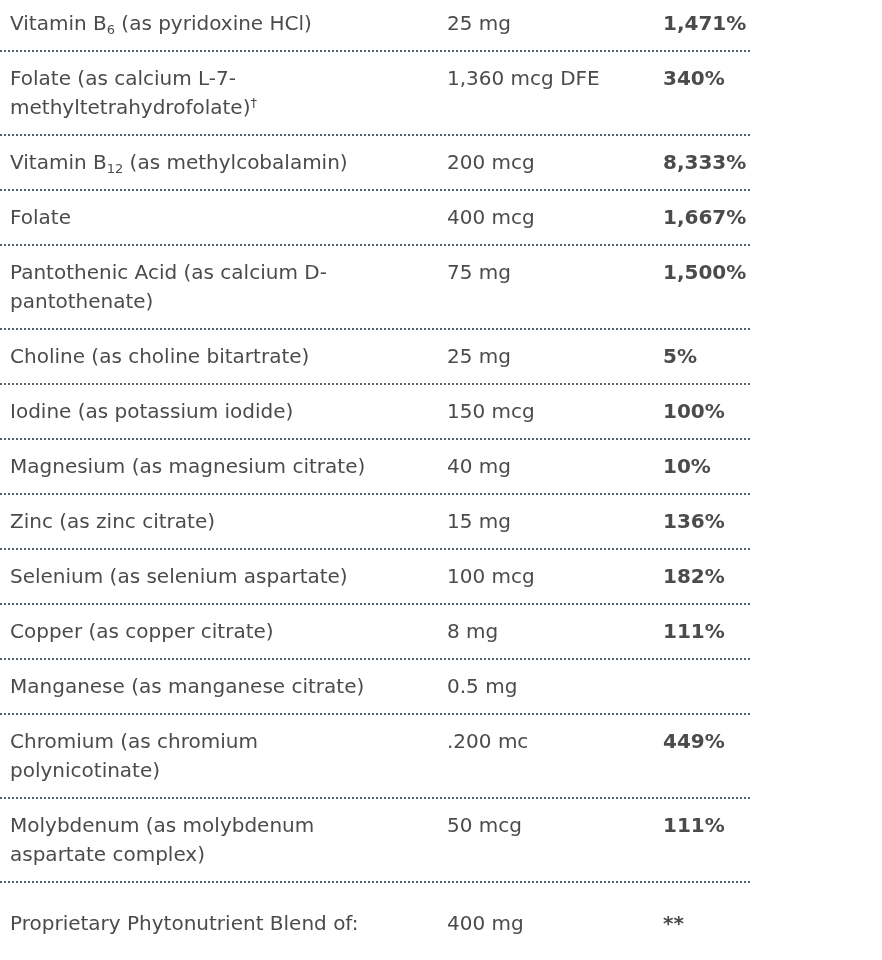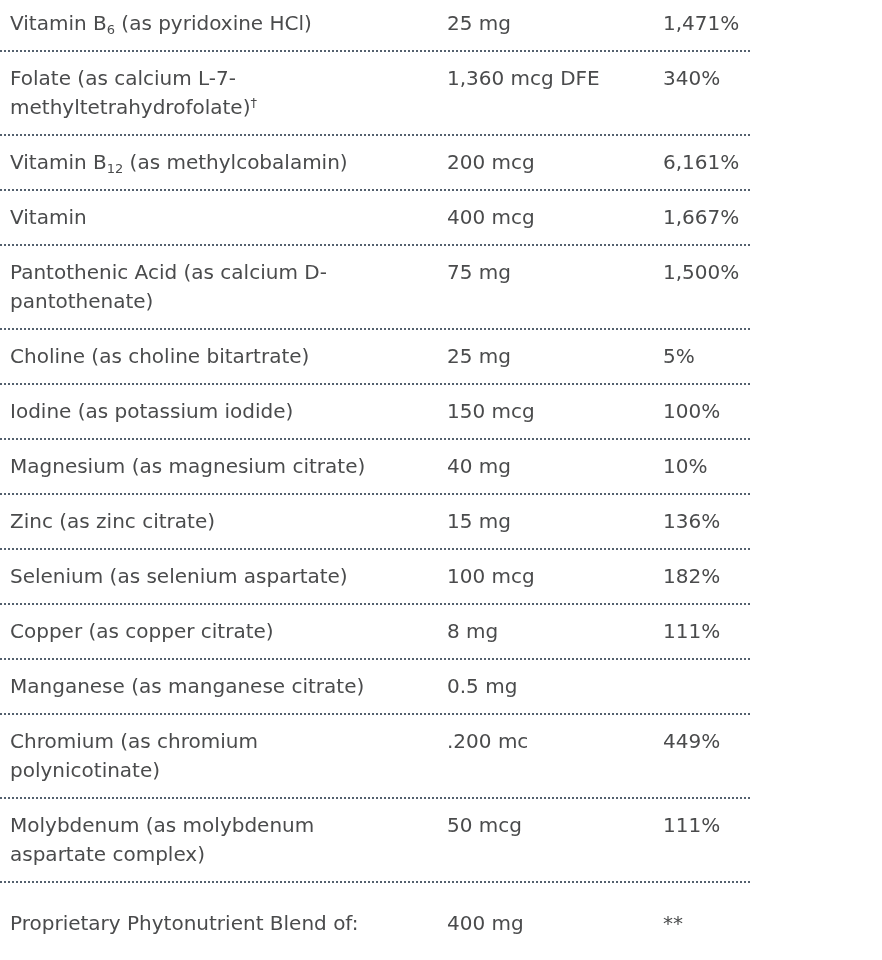--- a/index.html
+++ b/index.html
@@ -34,21 +34,21 @@
   .row.last {
     padding-top: 26px;
     border-bottom: none;
   }
   .cell { display: block; }
   .cell.name {
     padding-left: 10px;
     padding-right: 45px; 
   }
   .cell.amount { padding-right: 8px; }
-  .cell.dv { padding-right: 0; }
+  .cell.dv { padding-right: 0; font-weight: bold; }
   sub.chem-sub {
     font-size: 13px;
     line-height: 0;
     vertical-align: -4px;
   }
   sup.note-sup {
     font-size: 13px;
     line-height: 0;
     vertical-align: 7px;
   }
@@ -66,25 +66,25 @@
 
   <div class="row">
     <div class="cell name"><span>Folate (as calcium L-7-methyltetrahydrofolate)</span><sup class="note-sup">†</sup></div>
     <div class="cell amount">1,360 mcg DFE</div>
     <div class="cell dv">340%</div>
   </div>
 
   <div class="row">
     <div class="cell name"><span>Vitamin B</span><sub class="chem-sub">12</sub><span> (as methylcobalamin)</span></div>
     <div class="cell amount">200 mcg</div>
-    <div class="cell dv">6,161%</div>
+    <div class="cell dv">8,333%</div>
   </div>
 
   <div class="row">
-    <div class="cell name">Vitamin</div>
+    <div class="cell name">Folate</div>
     <div class="cell amount">400 mcg</div>
     <div class="cell dv">1,667%</div>
   </div>
 
   <div class="row">
     <div class="cell name">Pantothenic Acid (as calcium D-pantothenate)</div>
     <div class="cell amount">75 mg</div>
     <div class="cell dv">1,500%</div>
   </div>
 

